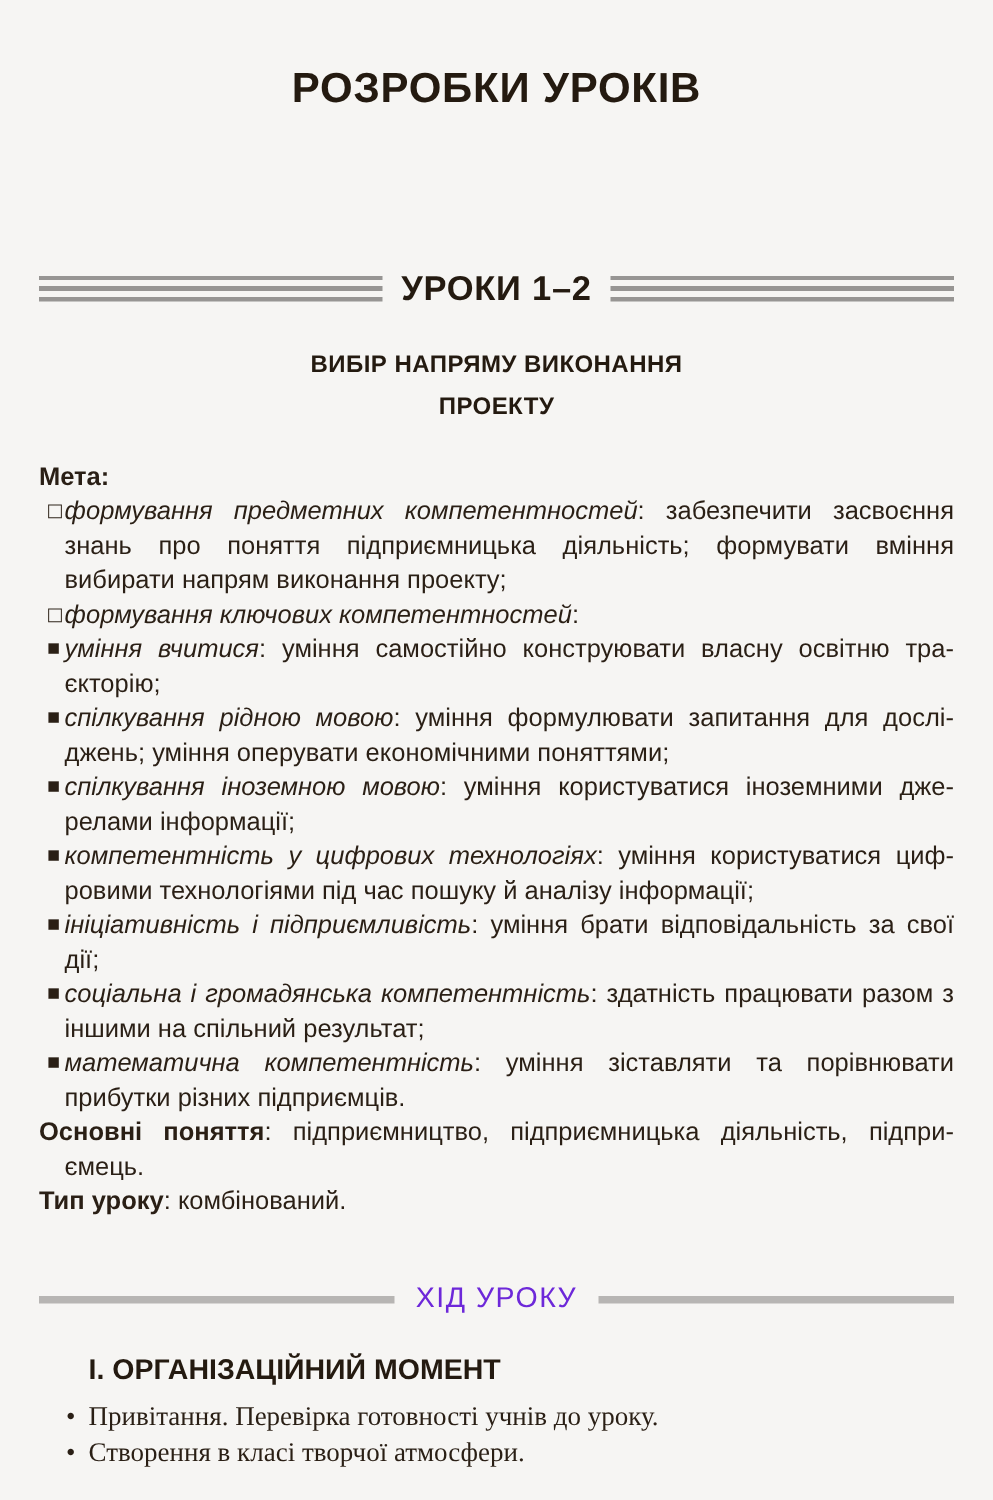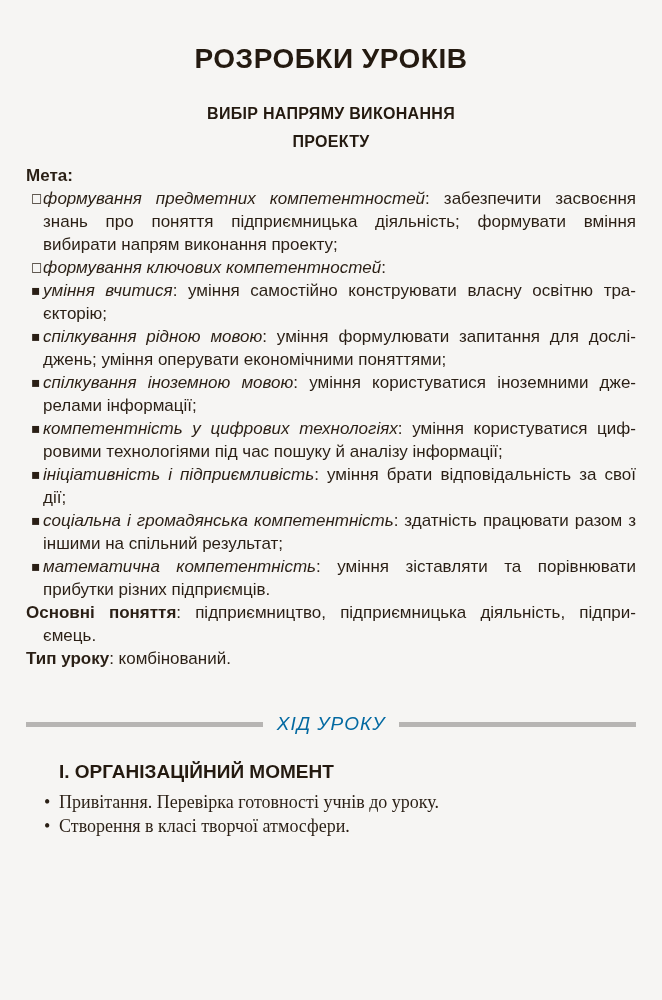--- a/index.html
+++ b/index.html
@@ -38,40 +38,40 @@
   }
 
   .lesson-title {
     margin-top:26px;
     text-align:center;
     font-size:16px; line-height:28px; font-weight:700; color:#241a10;
     letter-spacing:.3px;
   }
 
   
-  .body-text { margin-top:8px; font-size:17px; line-height:23px; }
+  .body-text { margin-top:20px; font-size:17px; line-height:23px; }
   .meta-label { font-weight:700; }
   .item { position:relative; padding-left:17px; text-align:justify; hyphens:manual; -webkit-hyphens:manual; }
   .item .bullet {
     position:absolute; left:5px; top:0; line-height:23px;
     font-family:"DejaVu Sans", sans-serif; font-style:normal; font-weight:400;
   }
   .bullet.b-open { font-size:12px; }
   .bullet.b-fill { font-size:14px; }
   .term { font-style:italic; }
   .term.strong { font-weight:400; }
   .hang { padding-left:17px; text-indent:-17px; text-align:justify; hyphens:manual; -webkit-hyphens:manual; }
   .hang b { font-weight:700; }
 
   
   .flow-header { display:flex; align-items:center; margin-top:44px; }
   .flow-bar { flex:1; height:5px; background:#b7b5b3; }
   .flow-header-text {
     margin:0 14px; font-size:19px; line-height:20px; font-weight:400;
-    letter-spacing:1px; color:#0369a1; white-space:nowrap;font-style:italic;
+    letter-spacing:1px; color:#6d28d9; white-space:nowrap;
   }
 
   .section-heading {
     margin:27px 0 0 33px;
     font-size:19px; line-height:22px; font-weight:700; color:#241a10;
   }
 
   .flow-list {
     margin-top:7px;
     font-family:"Liberation Serif", serif;
@@ -80,20 +80,25 @@
   .flow-item { position:relative; padding-left:33px; }
   .flow-item .dot { position:absolute; left:18px; top:0; }
 </style>
 </head>
 <body>
 
 <div class="page">
 
   <h1 class="book-title">РОЗРОБКИ УРОКІВ</h1>
 
+  <div class="lesson-header">
+    <span class="triple-rule"></span>
+    <span class="lesson-header-text">УРОКИ 1–2</span>
+    <span class="triple-rule"></span>
+  </div>
 
   <h2 class="lesson-title">
     <span>ВИБІР НАПРЯМУ ВИКОНАННЯ</span><br>
     <span>ПРОЕКТУ</span>
   </h2>
 
   <div class="body-text">
     <p class="meta-label">Мета:</p>
 
     <div class="item">

